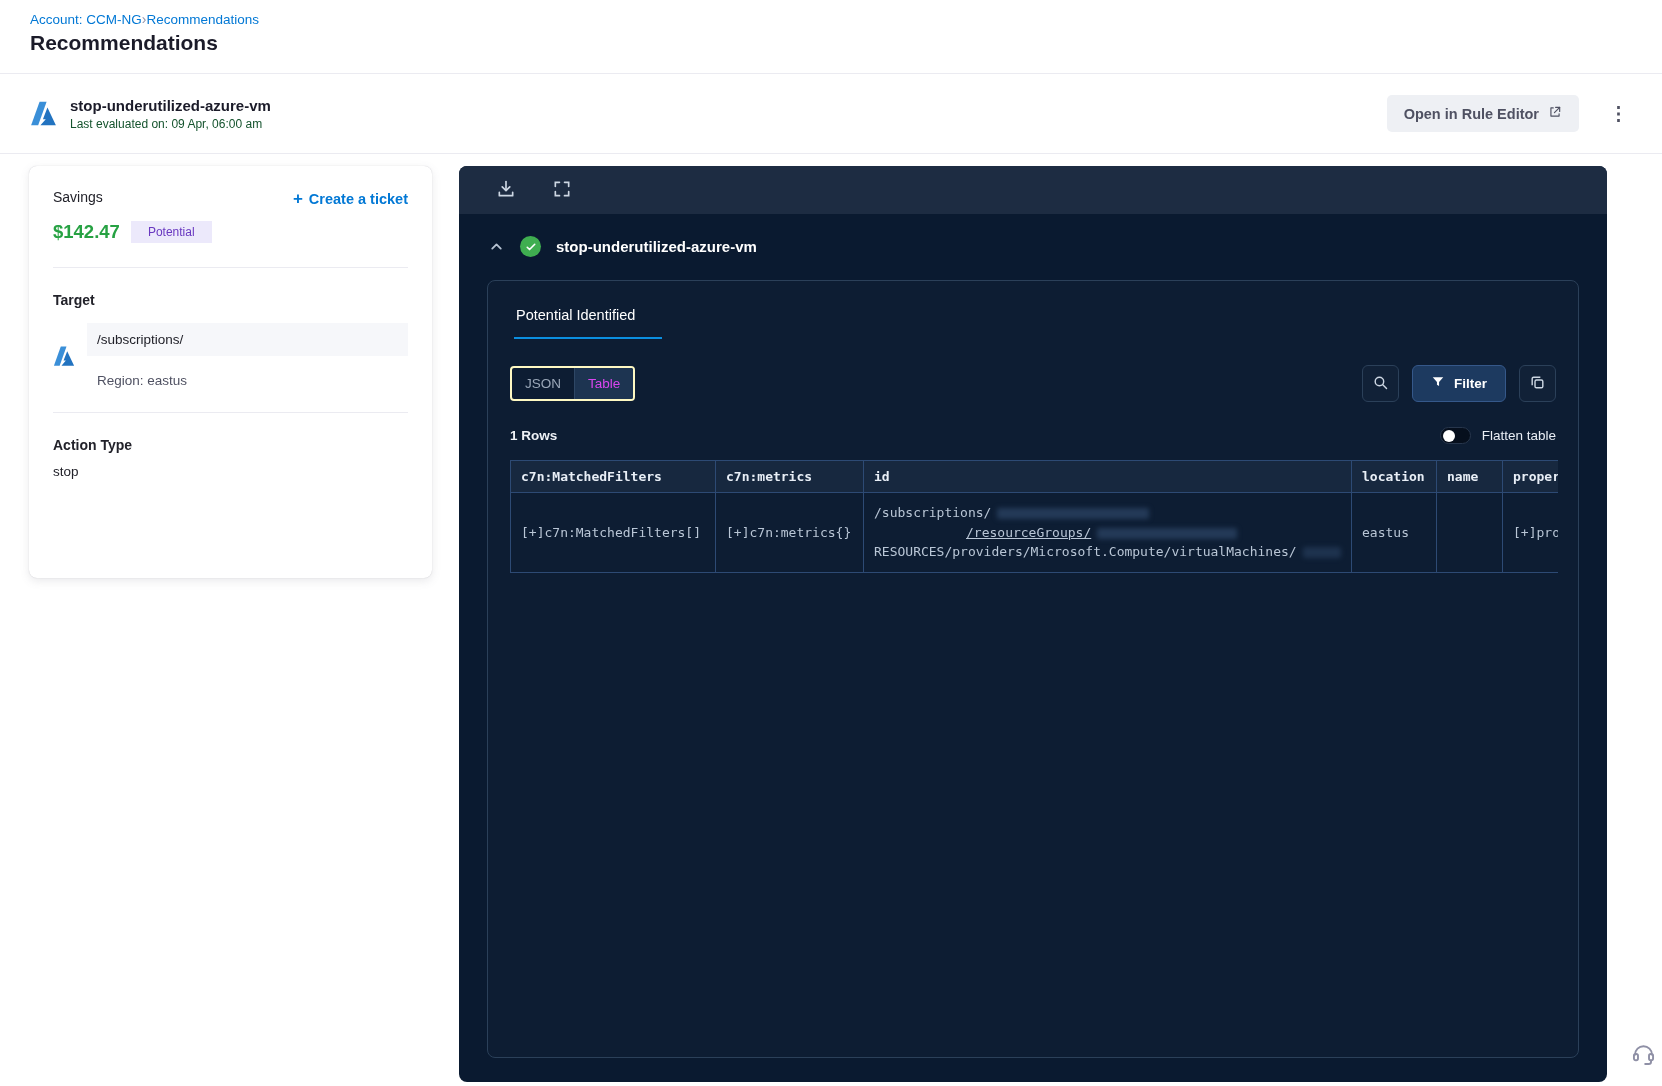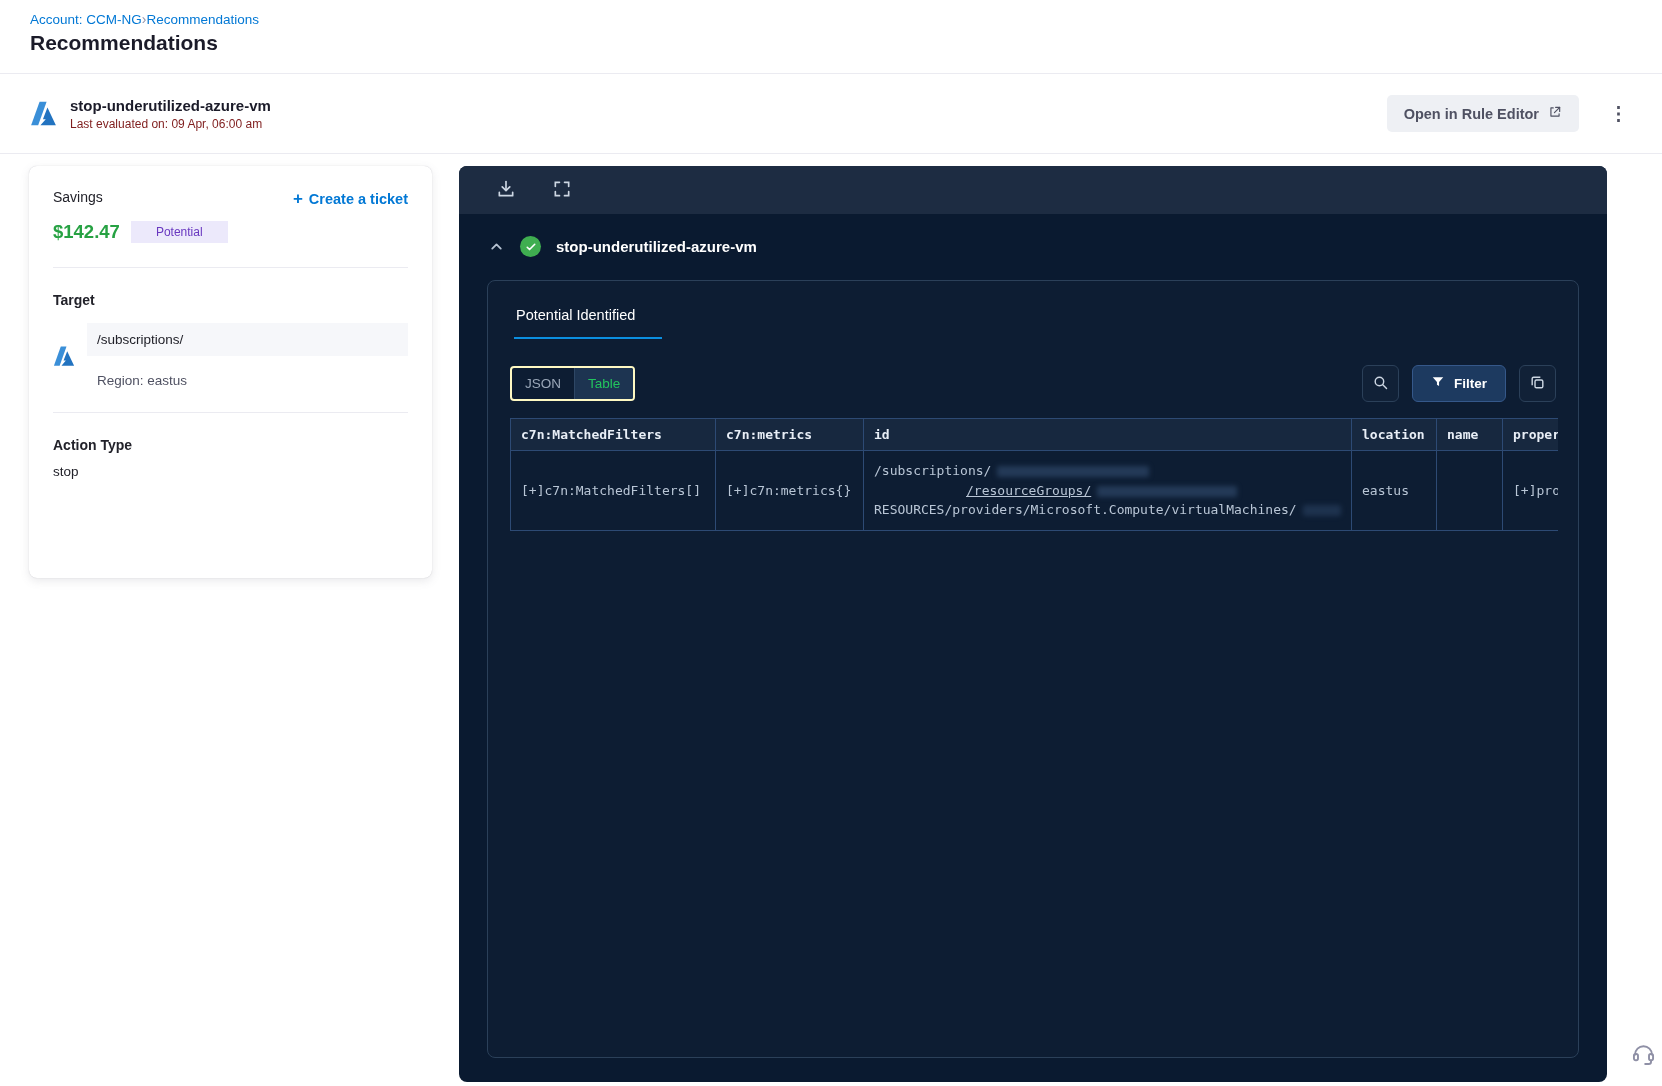--- a/index.html
+++ b/index.html
@@ -11,35 +11,35 @@
   .breadcrumb { position:absolute; top:11px; left:30px; font-size:13.5px; display:flex; align-items:center; }
   .breadcrumb .crumb { color:#0278d5; text-decoration:none; cursor:pointer; }
   .crumb-sep { color:#9293ab; font-size:14px; }
   .page-title { position:absolute; top:31px; left:30px; margin:0; font-size:21px; font-weight:700; color:#1b1b29; }
 
   
   .rule-header { position:absolute; top:73px; left:0; width:1662px; height:81px; border-top:1px solid #ebebf1; border-bottom:1px solid #ebebf1; display:flex; align-items:center; padding:0 30px; background:#fff; }
   .azure-logo { width:27px; height:27px; flex:none; }
   .rule-id { margin-left:13px; }
   .rule-name { font-size:15px; font-weight:700; color:#1b1b29; }
-  .rule-sub { font-size:12px; color:#7f1d1d; margin-top:3px; }
+  .rule-sub { font-size:12px; color:#14532d; margin-top:3px; }
   .spacer { flex:1; }
   .open-editor-btn { display:flex; align-items:center; gap:9px; background:#eef0f4; border:none; border-radius:5px; padding:10px 17px; font-size:14.5px; font-weight:700; color:#4f5162; cursor:pointer; font-family:inherit; }
   .open-editor-btn svg { width:14px; height:14px; }
   .kebab-btn { margin-left:26px; background:none; border:none; font-size:19px; font-weight:700; color:#4f5162; cursor:pointer; line-height:1; padding:4px; }
 
   
   .savings-card { position:absolute; left:29px; top:166px; width:403px; height:412px; background:#fff; border-radius:8px; padding:23px 24px; box-shadow:0 0 1px rgba(40,41,61,.25), 0 3px 10px rgba(96,97,112,.14); }
   .card-top { display:flex; justify-content:space-between; align-items:flex-start; }
   .savings-label { font-size:14px; color:#22222a; }
   .create-ticket { display:flex; align-items:center; gap:6px; color:#0278d5; font-weight:700; font-size:14.5px; background:none; border:none; cursor:pointer; font-family:inherit; padding:0; }
   .plus-glyph { font-size:17px; font-weight:700; }
   .amount-row { display:flex; align-items:center; gap:11px; margin-top:12px; }
   .amount { font-size:18.5px; font-weight:700; color:#27a243; }
-  .badge { background:#ece9fb; color:#6938c0; font-size:12px; padding:4px 25px; border-radius:0; }
+  .badge { background:#ece9fb; color:#6938c0; font-size:12px; padding:4px 17px; border-radius:0; }
   .card-hr { border:none; border-top:1px solid #ebebf1; margin:24px 0; }
   .card-h { font-size:14px; font-weight:700; color:#22222a; }
   .target-row { display:flex; align-items:center; gap:12px; margin-top:15px; }
   .azure-small { width:22px; height:22px; flex:none; }
   .target-lines { flex:1; }
   .target-path { font-size:13.5px; color:#22222a; background:#f6f7fa; padding:9px 10px; }
   .target-region { font-size:13.5px; color:#4f5162; margin-top:17px; padding-left:10px; }
   .action-value { font-size:13.5px; color:#22222a; margin-top:11px; }
 
   
@@ -54,21 +54,21 @@
   .check-circle svg { width:12px; height:12px; }
   .panel-rule-name { color:#ffffff; font-weight:700; font-size:15px; }
 
   .resources-card { position:absolute; left:28px; top:114px; width:1092px; height:778px; border:1px solid #2b4059; border-radius:8px; background:#0d1d33; padding:24px 22px; }
   .tab { display:inline-block; margin-left:4px; padding:2px 8px 14px 2px; color:#ffffff; font-size:14.5px; border-bottom:2px solid #0b8fe0; cursor:pointer; min-width:148px; }
 
   .controls-row { margin-top:26px; display:flex; justify-content:space-between; align-items:center; }
   .seg { display:inline-flex; border:2px solid #fef9c3; border-radius:4px; overflow:hidden; }
   .seg button { font-family:inherit; font-size:13.5px; border:none; cursor:pointer; padding:8px 13px; }
   .seg-json { color:#9aa7b8; background:transparent; }
-  .seg-table { color:#22c55e; background:#1d3451; border-left:1px solid #2e4765 !important; }
+  .seg-table { color:#d946ef; background:#1d3451; border-left:1px solid #2e4765 !important; }
   .right-controls { display:flex; align-items:center; gap:13px; }
   .icon-btn { width:37px; height:37px; border:1px solid #2b4059; border-radius:6px; background:rgba(255,255,255,.02); color:#cdd7e3; display:flex; align-items:center; justify-content:center; cursor:pointer; }
   .icon-btn svg { width:17px; height:17px; }
   .filter-btn { height:37px; padding:0 18px; background:#1d3a60; border:1px solid #35588a; border-radius:6px; color:#fff; font-weight:700; font-size:13.5px; display:flex; align-items:center; gap:9px; cursor:pointer; font-family:inherit; }
   .filter-btn svg { width:14px; height:14px; }
 
   .rows-row { margin-top:25px; display:flex; justify-content:space-between; align-items:center; }
   .rows-count { color:#eef2f7; font-size:13.5px; font-weight:700; }
   .flatten { display:flex; align-items:center; gap:11px; color:#e9eef5; font-size:13.5px; }
   .toggle { width:31px; height:17px; border-radius:9px; background:#060f1d; border:1px solid #27364c; position:relative; cursor:pointer; }
@@ -220,20 +220,29 @@
             <span>
               <svg viewBox="0 0 24 24" fill="none" stroke="currentColor" stroke-width="2" stroke-linejoin="round" width="17" height="17">
                 <rect x="8.5" y="8.5" width="11" height="11" rx="2"></rect>
                   <path d="M16 4.5H6.5a2 2 0 0 0-2 2V16"></path>
               </svg>
             </span>
           </button>
         </div>
       </div>
 
+      <div class="rows-row">
+        <span class="rows-count">1 Rows</span>
+        <div class="flatten">
+          <span class="toggle">
+              <span class="knob"></span>
+            </span>
+          <span>Flatten table</span>
+        </div>
+      </div>
 
       <div class="table-wrap">
         <table class="res">
           <colgroup>
             <col style="width:205px">
               <col style="width:148px">
               <col style="width:488px">
             <col style="width:85px">
               <col style="width:66px">
               <col style="width:158px">

